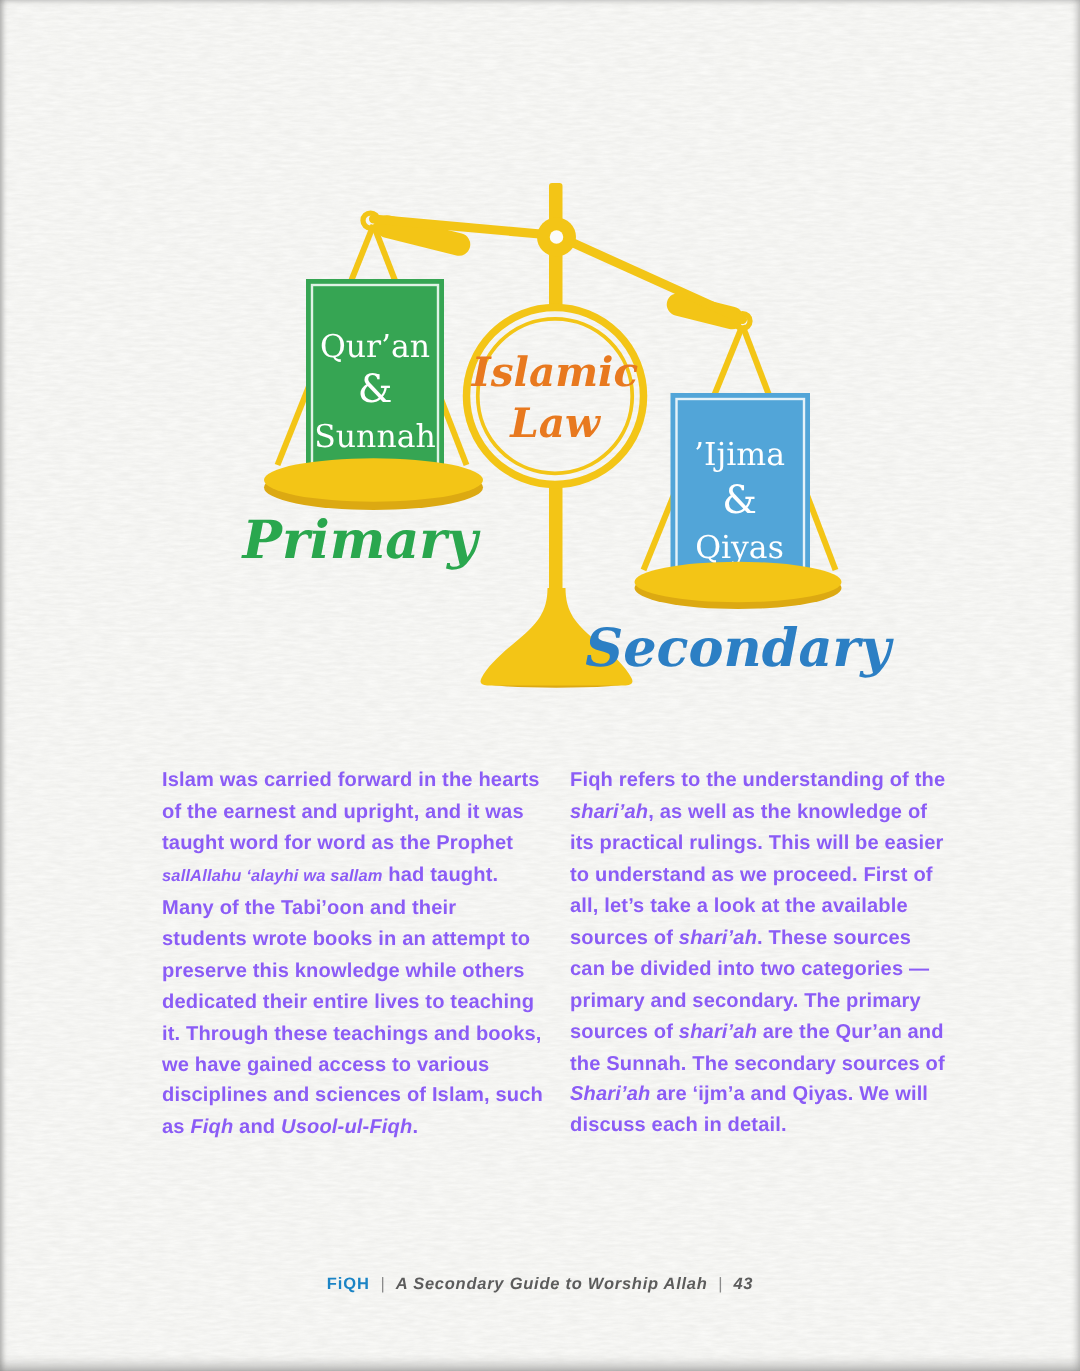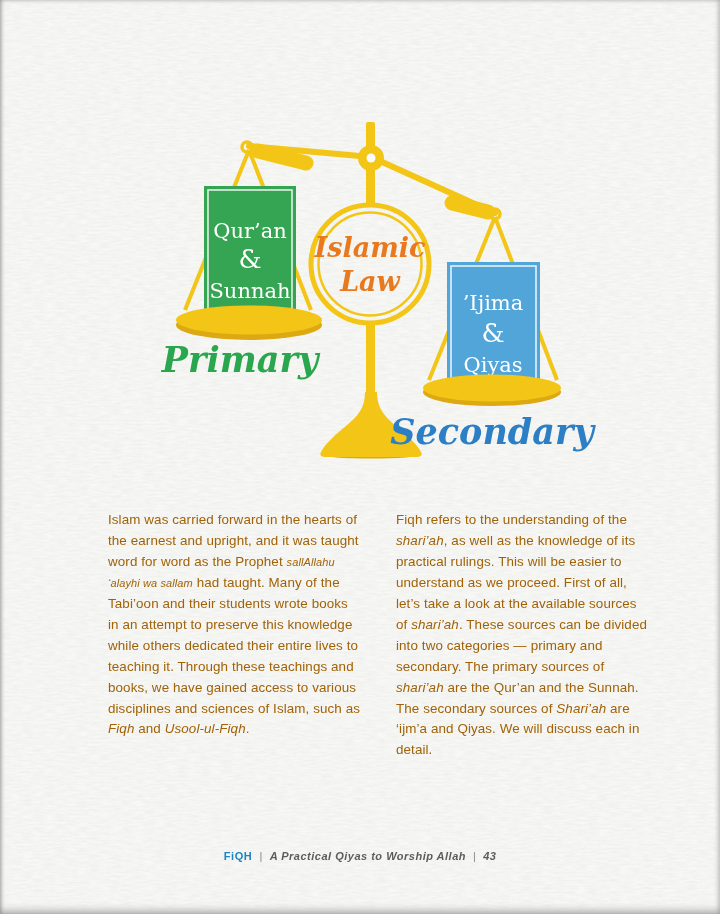--- a/index.html
+++ b/index.html
@@ -13,22 +13,23 @@
       inset 3px 0 3px -1px rgba(90,90,90,.35),
       inset -3px 0 4px -1px rgba(110,110,110,.30),
       inset 0 -6px 7px -2px rgba(100,100,100,.45),
       inset 0 3px 3px -1px rgba(150,150,150,.22);
     font-family:"Liberation Sans", sans-serif;
   }
   .texture{position:absolute;inset:0;pointer-events:none;}
   .scale-svg{position:absolute;top:0;left:0;}
   .columns{
     position:absolute;top:497px;left:108px;
-    display:flex;gap:34px;
-    color:#a16207;
+    display:flex;gap:18px;
+    color:#8b5cf6;
+    font-weight:bold;
   }
   .col{width:254px;font-size:13.4px;line-height:20.9px;letter-spacing:.1px;}
   .seg-i{font-style:italic;}
   .seg-hon{font-style:italic;font-size:11px;}
   .footer{
     position:absolute;top:850px;left:0;width:100%;
     display:flex;justify-content:center;align-items:baseline;gap:7px;
     font-size:11px;font-weight:bold;letter-spacing:.4px;color:#6a6a6a;
   }
   .footer .brand{color:#1b84c5;letter-spacing:.6px;}
@@ -127,18 +128,18 @@
   </svg>
 
   <div class="columns">
     <p class="col"><span class="seg-n">Islam was carried forward in the hearts of the earnest and upright, and it was taught word for word as the Prophet </span><span class="seg-hon">sallAllahu ‘alayhi wa sallam</span><span class="seg-n"> had taught. Many of the Tabi’oon and their students wrote books in an attempt to preserve this knowledge while others dedicated their entire lives to teaching it. Through these teachings and books, we have gained access to various disciplines and sciences of Islam, such as </span><span class="seg-i">Fiqh</span><span class="seg-n"> and </span><span class="seg-i">Usool-ul-Fiqh</span><span class="seg-n">.</span></p>
     <p class="col"><span class="seg-n">Fiqh refers to the understanding of the </span><span class="seg-i">shari’ah</span><span class="seg-n">, as well as the knowledge of its practical rulings. This will be easier to understand as we proceed. First of all, let’s take a look at the available sources of </span><span class="seg-i">shari’ah</span><span class="seg-n">. These sources can be divided into two categories — primary and secondary. The primary sources of </span><span class="seg-i">shari’ah</span><span class="seg-n"> are the Qur’an and the Sunnah. The secondary sources of </span><span class="seg-i">Shari’ah</span><span class="seg-n"> are ‘ijm’a and Qiyas. We will discuss each in detail.</span></p>
   </div>
 
   <div class="footer">
     <span class="brand">FiQH</span>
     <span class="sep">|</span>
-    <span class="title">A Practical Qiyas to Worship Allah</span>
+    <span class="title">A Secondary Guide to Worship Allah</span>
     <span class="sep">|</span>
     <span class="pagenum">43</span>
   </div>
 
 </div>
 
 </body></html>

